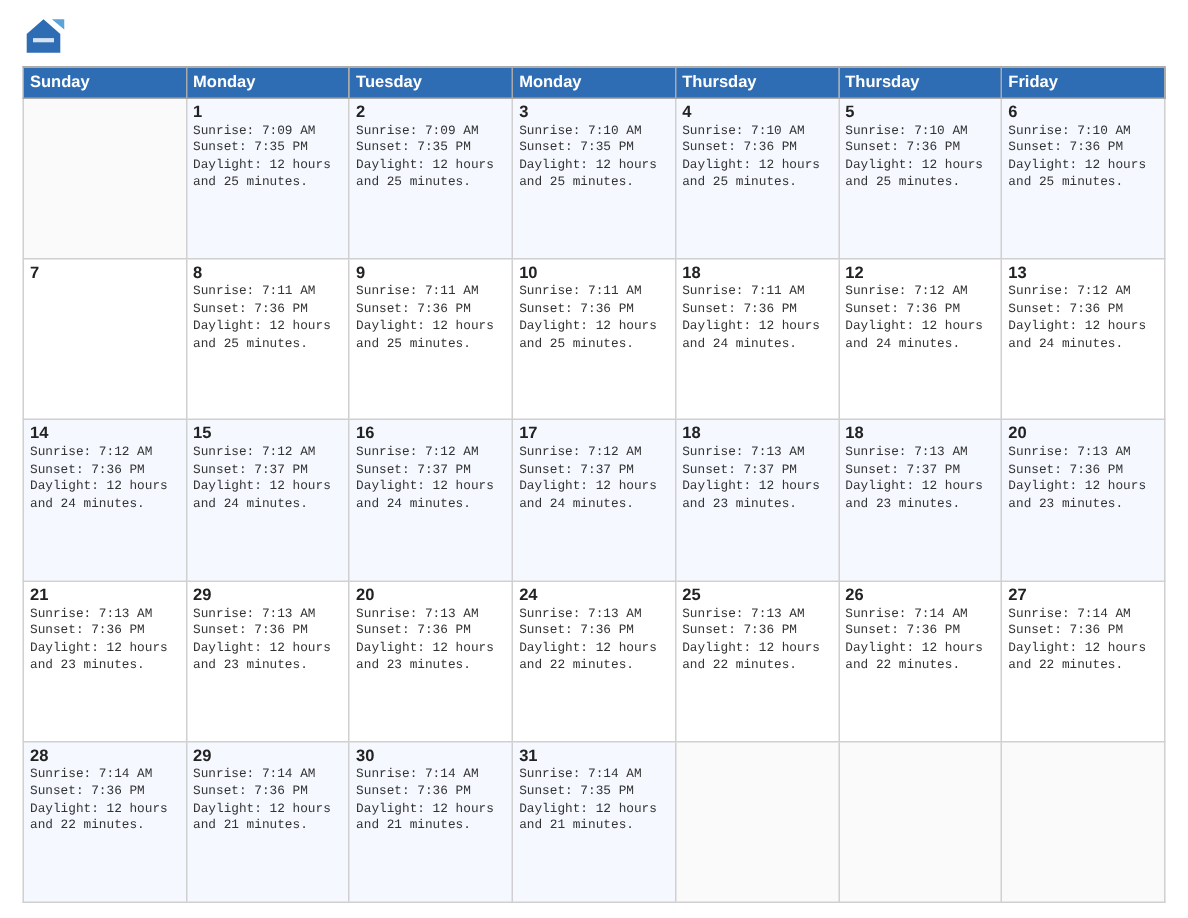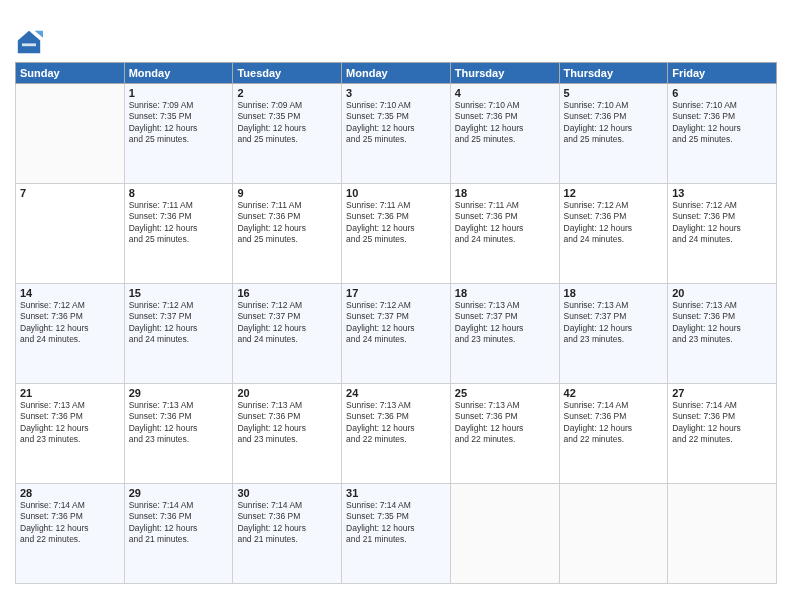--- a/index.html
+++ b/index.html
@@ -6,21 +6,21 @@
     body {
       width: 792px;
       height: 612px;
       font-family: Arial, sans-serif;
       background: #fff;
       overflow: hidden;
     }
     .page {
       width: 792px;
       height: 612px;
-      padding: 28px 15px;
+      padding: 10px 15px;
       display: flex;
       flex-direction: column;
     }
     .header {
       display: flex;
       justify-content: space-between;
       align-items: flex-start;
       margin-bottom: 6px;
     }
     .logo {
@@ -94,20 +94,21 @@
       font-size: 11px;
       font-weight: bold;
       color: #222;
       display: block;
       margin-bottom: 1px;
     }
     .cell-content {
       font-size: 8.5px;
       color: #333;
       line-height: 1.35;
+      font-family: Liberation Mono, monospace;
     }
     .empty-cell {
       background: #fafafa !important;
     }
   </style>
 </head>
 <body>
 
 <div class="page">
   <div class="header">
@@ -314,21 +315,21 @@
 and 22 minutes.</div>
           </td>
           <td>
             <span class="day-number">25</span>
             <div class="cell-content" style="white-space: pre-line;">Sunrise: 7:13 AM
 Sunset: 7:36 PM
 Daylight: 12 hours
 and 22 minutes.</div>
           </td>
           <td>
-            <span class="day-number">42</span>
+            <span class="day-number">26</span>
             <div class="cell-content" style="white-space: pre-line;">Sunrise: 7:14 AM
 Sunset: 7:36 PM
 Daylight: 12 hours
 and 22 minutes.</div>
           </td>
           <td>
             <span class="day-number">27</span>
             <div class="cell-content" style="white-space: pre-line;">Sunrise: 7:14 AM
 Sunset: 7:36 PM
 Daylight: 12 hours

